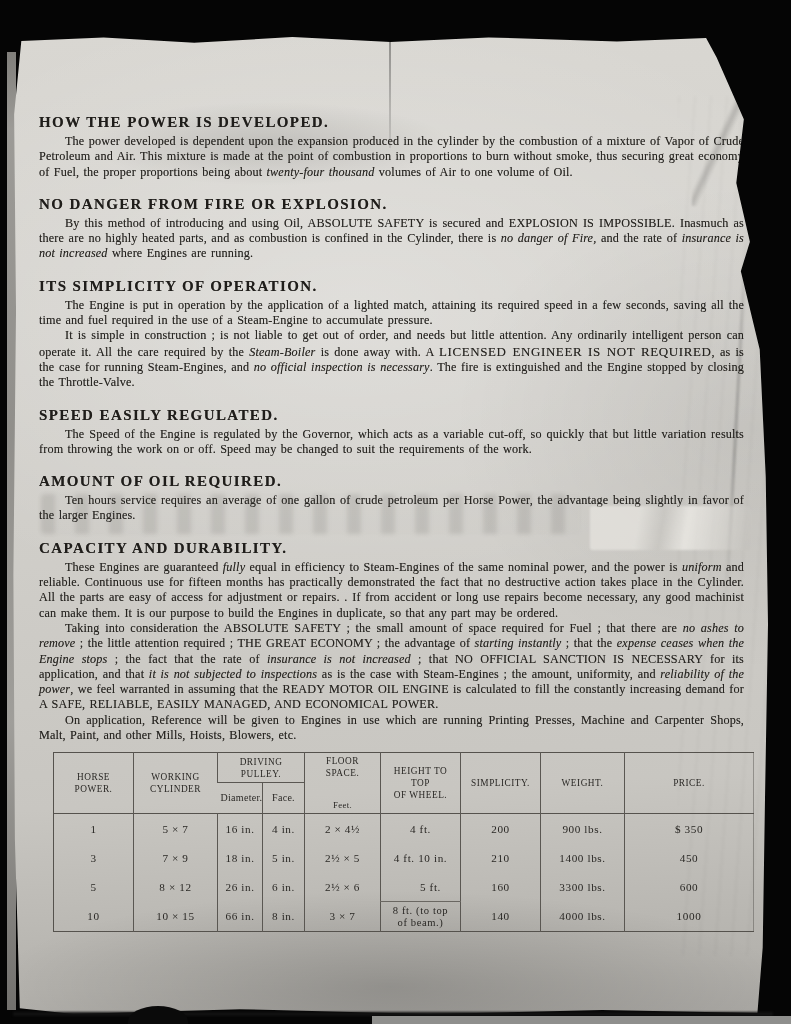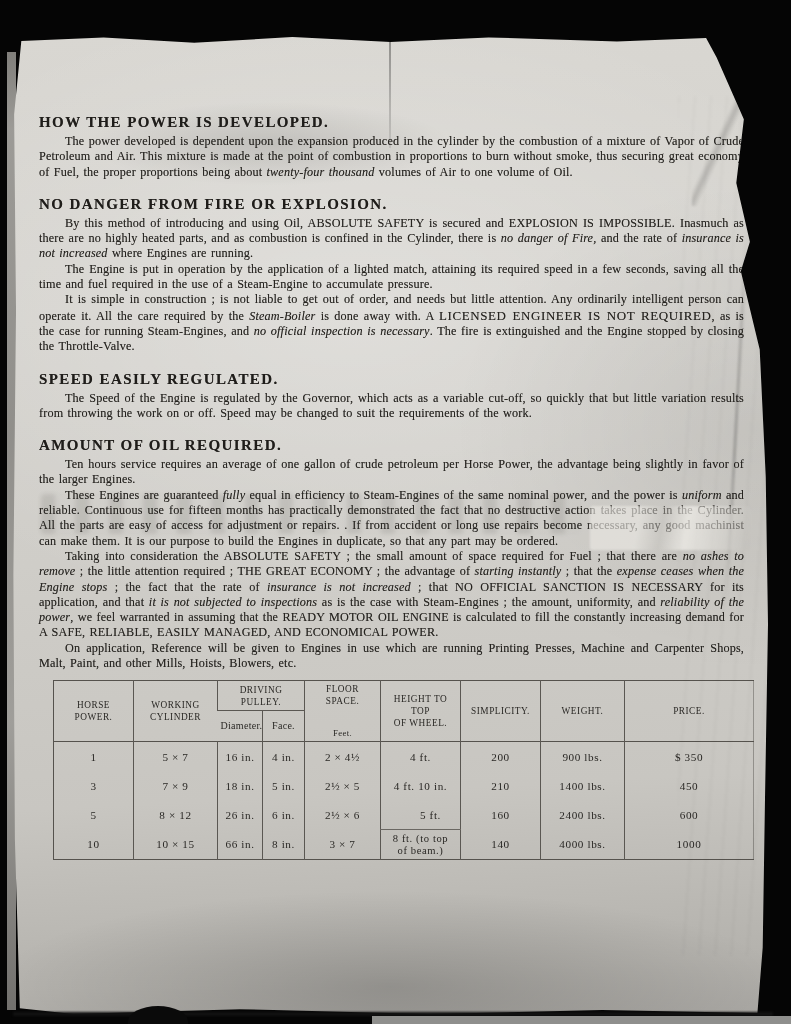--- a/index.html
+++ b/index.html
@@ -104,32 +104,34 @@
     <div class="doc" id="doc">
         <section>
           <h2>HOW THE POWER IS DEVELOPED.</h2>
           <p><span>The power developed is dependent upon the expansion produced in the cylinder by the combustion of a mixture of Vapor of Crude Petroleum and Air.  This mixture is made at the point of combustion in proportions to burn without smoke, thus securing great economy of Fuel, the proper proportions being about </span><span class="it">twenty-four thousand</span><span> volumes of Air to one volume of Oil.</span></p>
         </section>
         <section>
           <h2>NO DANGER FROM FIRE OR EXPLOSION.</h2>
           <p><span>By this method of introducing and using Oil, ABSOLUTE SAFETY is secured and EXPLOSION IS IMPOSSIBLE.  Inasmuch as there are no highly heated parts, and as combustion is confined in the Cylinder, there is </span><span class="it">no danger of Fire,</span><span> and the rate of </span><span class="it">insurance is not increased</span><span> where Engines are running.</span></p>
         </section>
         <section>
+          <h2>ITS SIMPLICITY OF OPERATION.</h2>
           <p><span>The Engine is put in operation by the application of a lighted match, attaining its required speed in a few seconds, saving all the time and fuel required in the use of a Steam-Engine to accumulate pressure.</span></p>
           <p><span>It is simple in construction ; is not liable to get out of order, and needs but little attention.  Any ordinarily intelligent person can operate it.  All the care required by the </span><span class="it">Steam-Boiler</span><span> is done away with.  A </span><span class="sc">LICENSED ENGINEER IS NOT REQUIRED</span><span>, as is the case for running Steam-Engines, and </span><span class="it">no official inspection is necessary</span><span>.  The fire is extinguished and the Engine stopped by closing the Throttle-Valve.</span></p>
         </section>
         <section>
           <h2>SPEED EASILY REGULATED.</h2>
           <p><span>The Speed of the Engine is regulated by the Governor, which acts as a variable cut-off, so quickly that but little variation results from throwing the work on or off.  Speed may be changed to suit the requirements of the work.</span></p>
         </section>
         <section>
           <h2>AMOUNT OF OIL REQUIRED.</h2>
           <p><span>Ten hours service requires an average of one gallon of crude petroleum per Horse Power, the advantage being slightly in favor of the larger Engines.</span></p>
         </section>
         <section>
+          <h2>CAPACITY AND DURABILITY.</h2>
           <p><span>These Engines are guaranteed </span><span class="it">fully</span><span> equal in efficiency to Steam-Engines of the same nominal power, and the power is </span><span class="it">uniform</span><span> and reliable.  Continuous use for fifteen months has practically demonstrated the fact that no destructive action takes place in the Cylinder.  All the parts are easy of access for adjustment or repairs. . If from accident or long use repairs become necessary, any good machinist can make them.  It is our purpose to build the Engines in duplicate, so that any part may be ordered.</span></p>
           <p><span>Taking into consideration the ABSOLUTE SAFETY ; the small amount of space required for Fuel ; that there are </span><span class="it">no ashes to remove</span><span> ; the little attention required ; THE GREAT ECONOMY ; the advantage of </span><span class="it">starting instantly</span><span> ; that the </span><span class="it">expense ceases when the Engine stops</span><span> ; the fact that the rate of </span><span class="it">insurance is not increased</span><span> ; that NO OFFICIAL SANCTION IS NECESSARY for its application, and that </span><span class="it">it is not subjected to inspections</span><span> as is the case with Steam-Engines ; the amount, uniformity, and </span><span class="it">reliability of the power</span><span>, we feel warranted in assuming that the READY MOTOR OIL ENGINE is calculated to fill the constantly increasing demand for A SAFE, RELIABLE, EASILY MANAGED, AND ECONOMICAL POWER.</span></p>
           <p><span>On application, Reference will be given to Engines in use which are running Printing Presses, Machine and Carpenter Shops, Malt, Paint, and other Mills, Hoists, Blowers, etc.</span></p>
         </section>
       </div>
 
     <table class="spec">
       <colgroup>
         <col style="width:80px">
           <col style="width:84px">
@@ -190,21 +192,21 @@
             <td>450</td>
           </tr>
           <tr>
             <td>5</td>
             <td>8 × 12</td>
             <td>26 in.</td>
             <td>6 in.</td>
             <td>2½ × 6</td>
             <td>5 ft.</td>
             <td>160</td>
-            <td>2400 lbs.</td>
+            <td>3300 lbs.</td>
             <td>600</td>
           </tr>
           <tr>
             <td>10</td>
             <td>10 × 15</td>
             <td>66 in.</td>
             <td>8 in.</td>
             <td>3  × 7</td>
             <td>8 ft. (to top of beam.)</td>
             <td>140</td>

